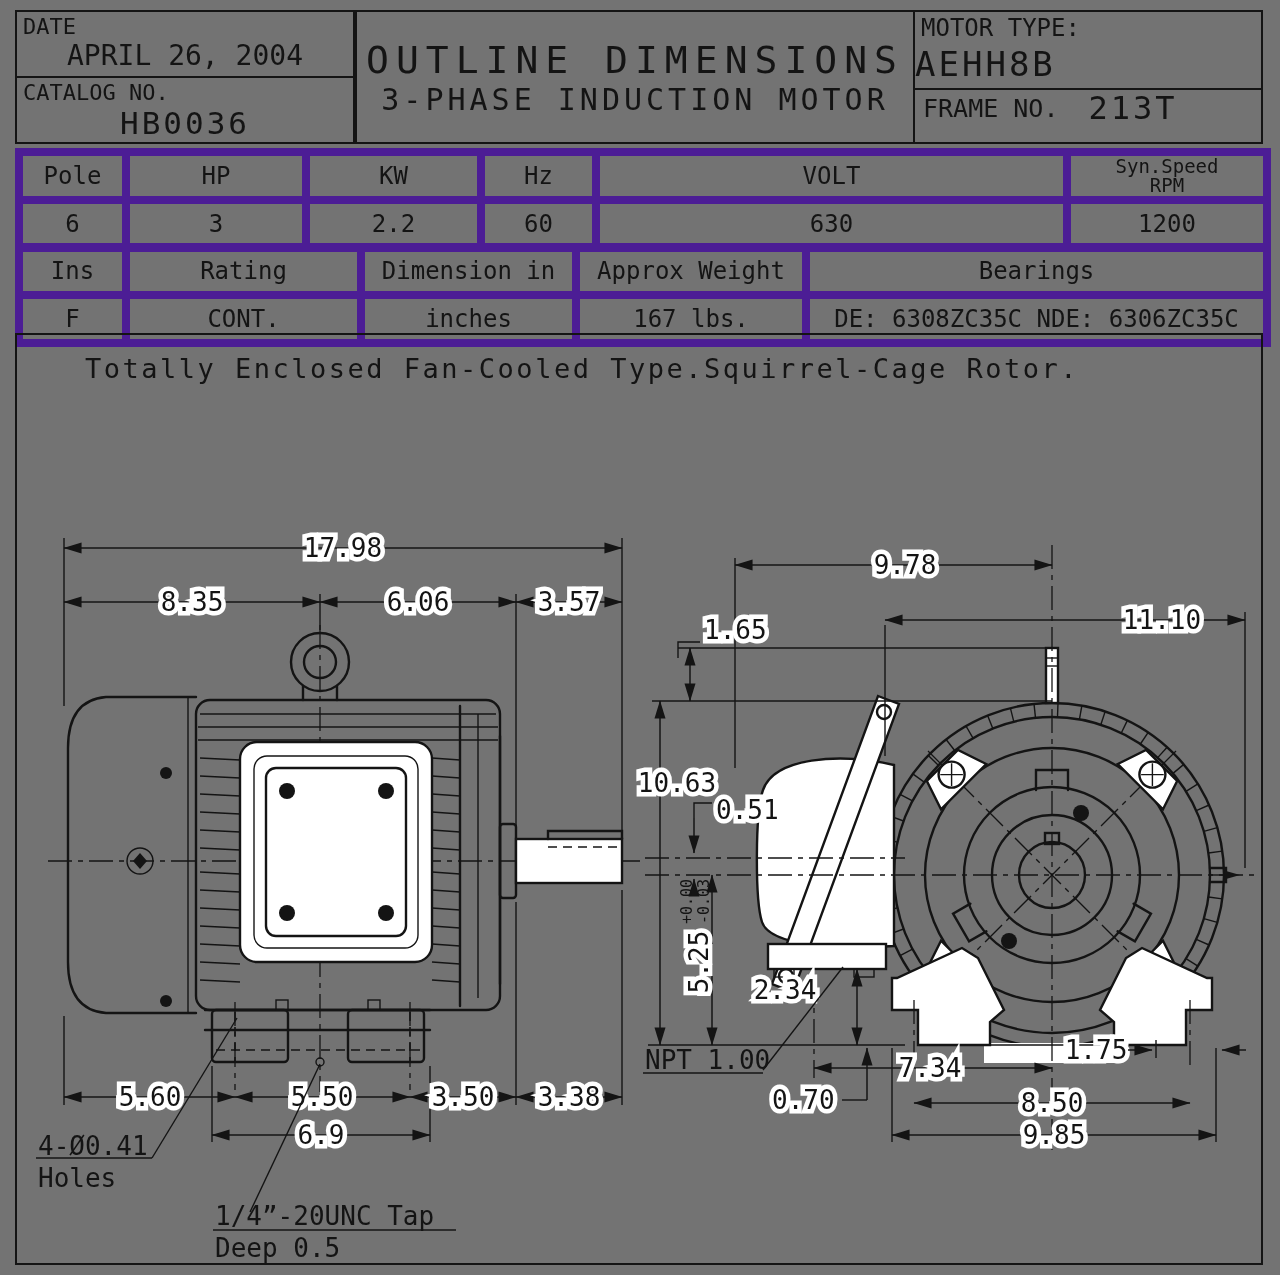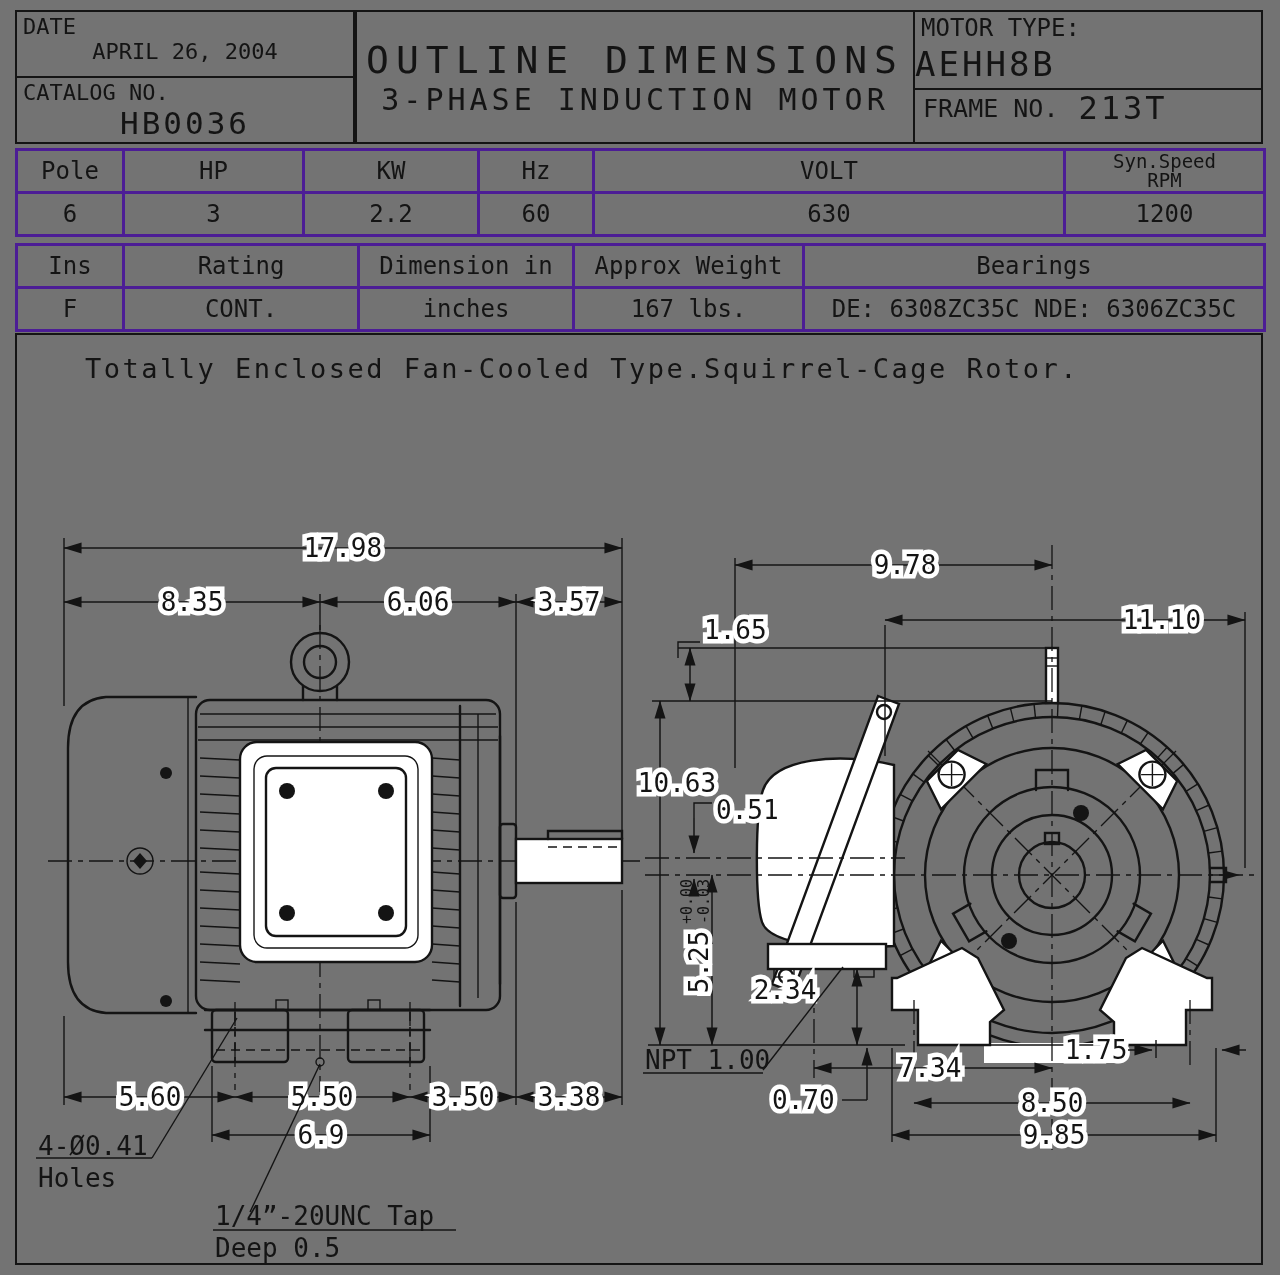--- a/index.html
+++ b/index.html
@@ -6,34 +6,34 @@
   .sheet{position:relative;width:1280px;height:1275px;background:#737373;color:#141414;
          font-family:"DejaVu Sans Mono","Liberation Mono",monospace;}
   .abs{position:absolute;box-sizing:border-box;}
   .bordered{border:2.5px solid #141414;}
   
   .tb-left{left:15px;top:10px;width:340px;height:134px;}
   .tb-cell{position:absolute;left:0;width:100%;box-sizing:border-box;}
   .tb-datecell{top:0;height:66px;border-bottom:2px solid #141414;}
   .tb-catcell{top:66px;height:64px;}
   .tb-label{font-size:22px;padding:2px 6px;}
-  .tb-value{font-size:22px;text-align:center;margin-top:-2px;}
+  .tb-value{font-size:28px;text-align:center;margin-top:-2px;}
   .tb-center{left:355px;top:10px;width:560px;height:134px;display:flex;flex-direction:column;
              align-items:center;justify-content:center;}
   .tb-title1{font-size:38px;letter-spacing:7px;white-space:nowrap;}
   .tb-title2{font-size:30px;letter-spacing:4px;white-space:nowrap;}
   .tb-right{left:913px;top:10px;width:350px;height:134px;}
   .tb-mtcell{top:0;height:78px;border-bottom:2px solid #141414;}
-  .tb-frcell{top:78px;height:36px;display:flex;align-items:center;padding:0 8px;gap:20px;}
+  .tb-frcell{top:78px;height:36px;display:flex;align-items:center;padding:0 8px;gap:30px;}
   .tb-mtvalue{font-size:34px;text-align:left;letter-spacing:3px;}
   .tb-frlabel{font-size:25px;}
   .tb-frvalue{font-size:32px;letter-spacing:3px;}
   
   table.spec{border-collapse:collapse;table-layout:fixed;width:1248px;}
-  table.spec td{border:3px solid #4c1d95;text-align:center;font-size:24px;
+  table.spec td{border:8px solid #4c1d95;text-align:center;font-size:24px;
                 height:40px;padding:0;overflow:hidden;white-space:nowrap;}
   .spec-wrapA{left:15px;top:148px;}
   .spec-wrapB{left:15px;top:243px;}
   .two-line{font-size:19px;line-height:19px;}
   
   .draw-box{left:15px;top:333px;width:1248px;height:932px;}
   svg text{font-family:"DejaVu Sans Mono","Liberation Mono",monospace;}
   .oline{stroke:#141414;stroke-width:2.4;fill:none;stroke-linecap:round;}
   .olinef{stroke:#141414;stroke-width:2.4;fill:#fff;}
   .tline{stroke:#141414;stroke-width:1.4;fill:none;}

